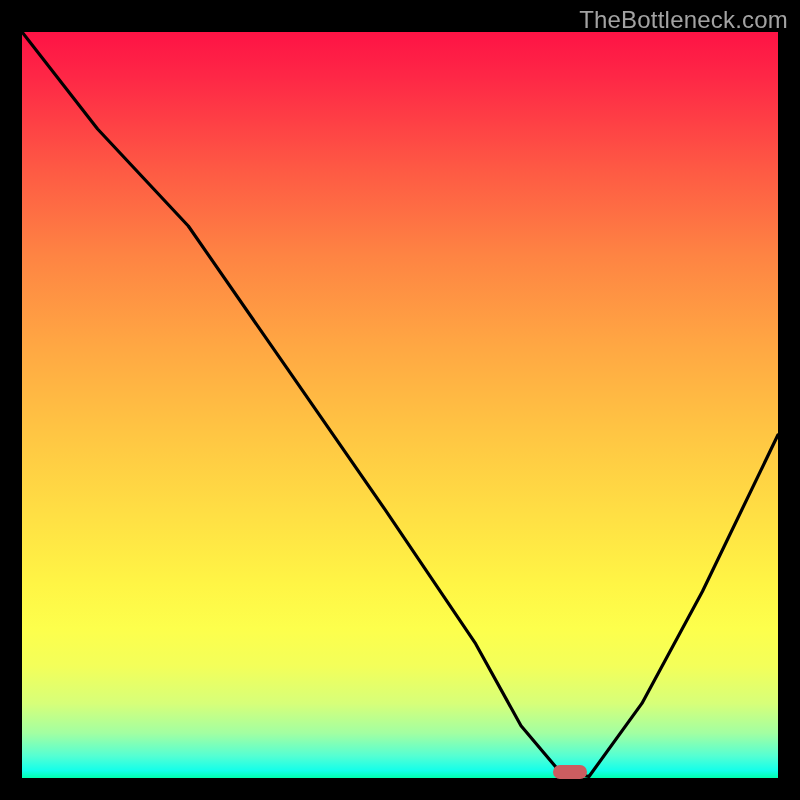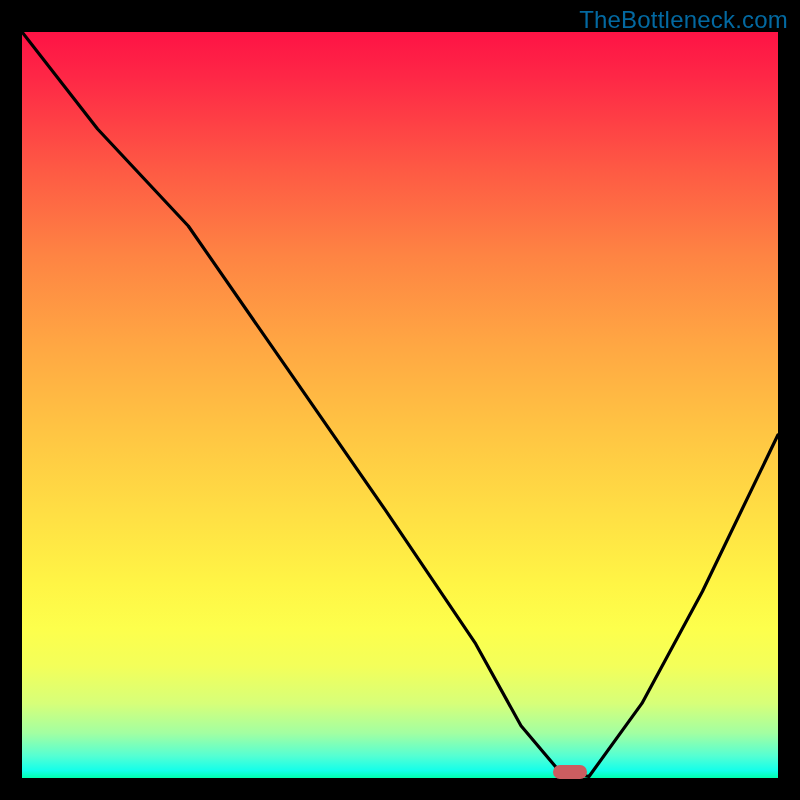--- a/index.html
+++ b/index.html
@@ -8,21 +8,21 @@
     height: 800px;
     background: #000;
     position: relative;
     font-family: Arial, sans-serif;
     overflow: hidden;
   }
   .watermark {
     position: absolute;
     top: 6px;
     right: 12px;
-    color: #0369a1;
+    color: #a3a3a3;
     font-size: 24px;
     font-weight: 500;
     z-index: 10;
     letter-spacing: 0.2px;
   }
   .plot-area {
     position: absolute;
     left: 22px;
     top: 32px;
     width: 756px;

